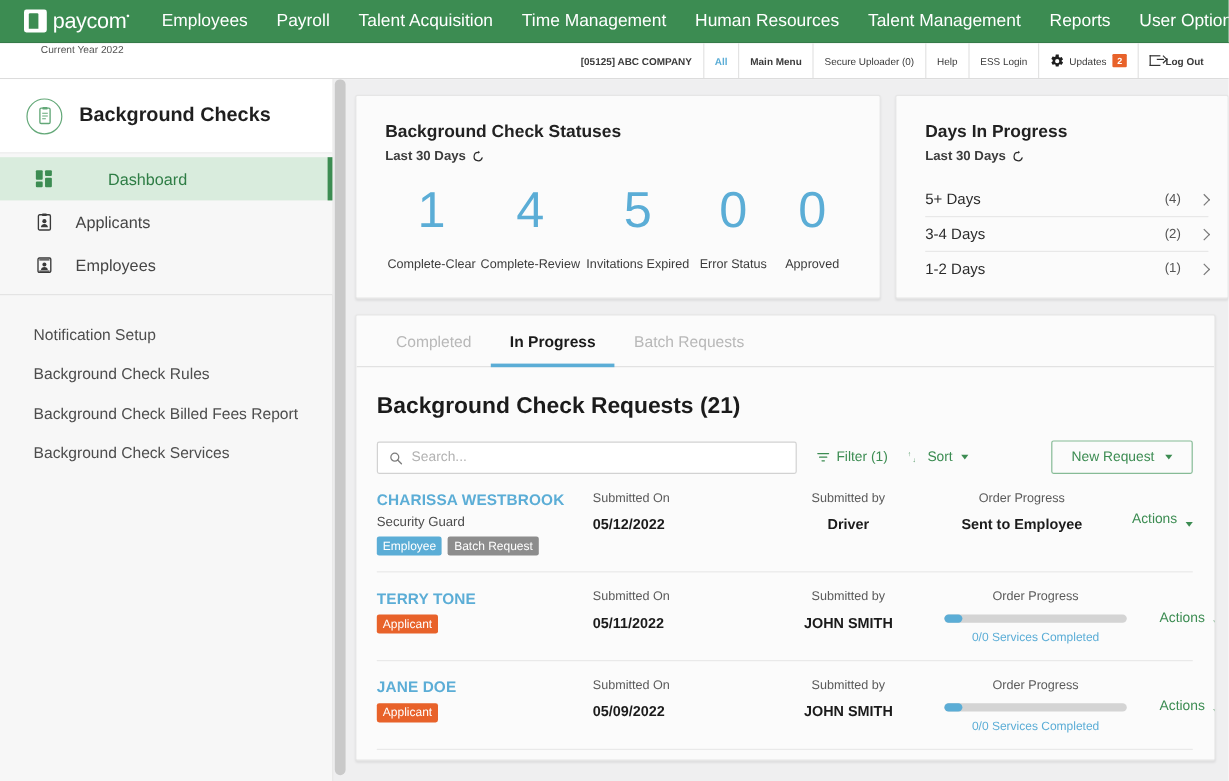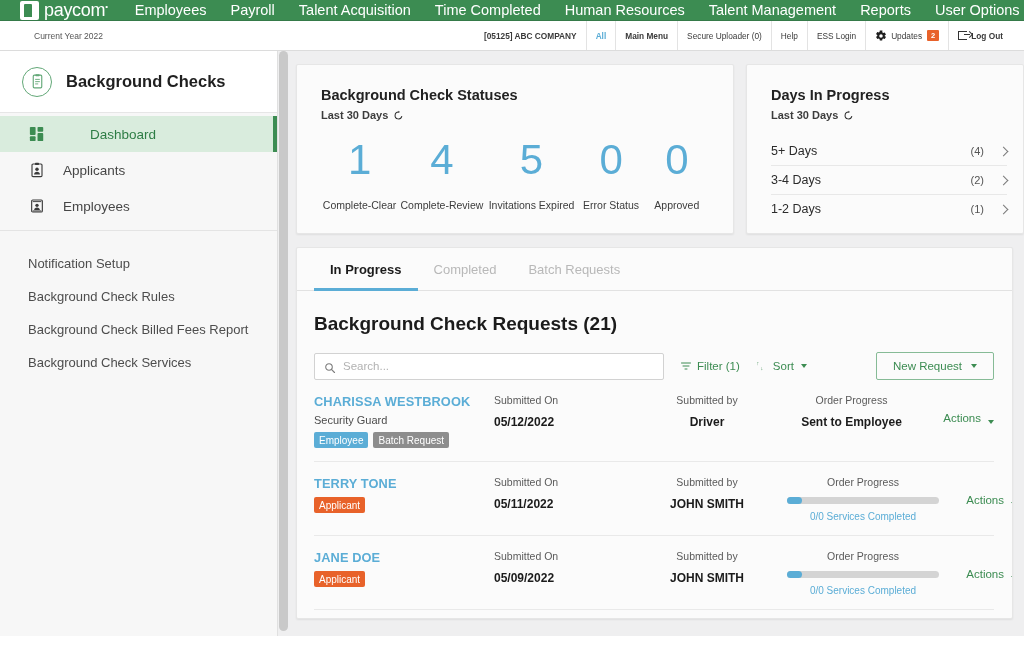--- a/index.html
+++ b/index.html
@@ -6,21 +6,21 @@
   html, body {
     width: 1024px; height: 651px;
     font-family: "Liberation Sans", sans-serif;
     background: #ffffff;
     overflow: hidden;
   }
   .app { position: relative; width: 1024px; height: 651px; background:#fff; }
 
   
   .topnav {
-    height: 21px; background: #3c8c52;
+    height: 36px; background: #3c8c52;
     display: flex; align-items: center;
     padding-left: 20px; gap: 0;
     border-bottom: 1px solid #357a49;
   }
   .logo-wrap { display:flex; align-items:center; gap:5px; margin-right: 26px; }
   .logo-mark {
     width: 19px; height: 19px; background:#fff; border-radius:2px;
     position: relative;
   }
   .logo-mark::after{
@@ -31,21 +31,21 @@
   .logo-text .tm { font-size: 8px; vertical-align: super; }
   .topnav-items { display:flex; align-items:center; gap:22px; }
   .topnav-item {
     color:#ffffff; font-size:14.5px; white-space:nowrap; cursor:pointer;
     padding: 4px 1px;
   }
 
   
   .subnav {
     height: 30px; background:#ffffff; border-bottom:1px solid #dcdcdc;
-    display:flex; align-items:center; padding: 0 12px 0 34px;
+    display:flex; align-items:flex-start; padding: 0 12px 0 34px;
     font-size: 8.5px; color:#4a4a4a;
   }
   .subnav-left { flex: 1; color:#555; font-size:8.5px; }
   .subnav-right { display:flex; align-items:stretch; height:100%; }
   .subnav-cell {
     display:flex; align-items:center; padding: 0 9px; white-space:nowrap;
     border-left: 1px solid #e3e3e3; color:#3a3a3a; font-size:8.3px; cursor:pointer;
   }
   .subnav-cell.first { border-left: none; }
   .subnav-cell.all { color:#5badd6; font-weight:bold; }
@@ -254,21 +254,21 @@
 
   <div class="topnav">
     <div class="logo-wrap">
       <div class="logo-mark"></div>
       <div class="logo-text"><span>paycom</span><span class="tm">•</span></div>
     </div>
     <div class="topnav-items">
       <div class="topnav-item">Employees</div>
       <div class="topnav-item">Payroll</div>
       <div class="topnav-item">Talent Acquisition</div>
-      <div class="topnav-item">Time Completed</div>
+      <div class="topnav-item">Time Management</div>
       <div class="topnav-item">Human Resources</div>
       <div class="topnav-item">Talent Management</div>
       <div class="topnav-item">Reports</div>
       <div class="topnav-item">User Options</div>
     </div>
   </div>
 
   <div class="subnav">
     <div class="subnav-left">Current Year 2022</div>
     <div class="subnav-right">
@@ -433,22 +433,22 @@
                   <span class="days-cnt">(1)</span>
                   <span class="chev"></span>
                 </span>
               </div>
             </div>
           </div>
         </div>
 
         <div class="panel">
           <div class="tabs">
+            <div class="tab">Completed</div>
             <div class="tab active">In Progress</div>
-            <div class="tab">Completed</div>
             <div class="tab">Batch Requests</div>
           </div>
 
           <div class="panel-title">Background Check Requests (21)</div>
 
           <div class="toolbar">
             <div class="searchbox">
               <span class="search-ic">
                 <svg viewBox="0 0 24 24" width="12" height="12">
                   <circle cx="10" cy="10" r="6.6" fill="none" stroke="#7d7d7d" stroke-width="2.1"></circle>

